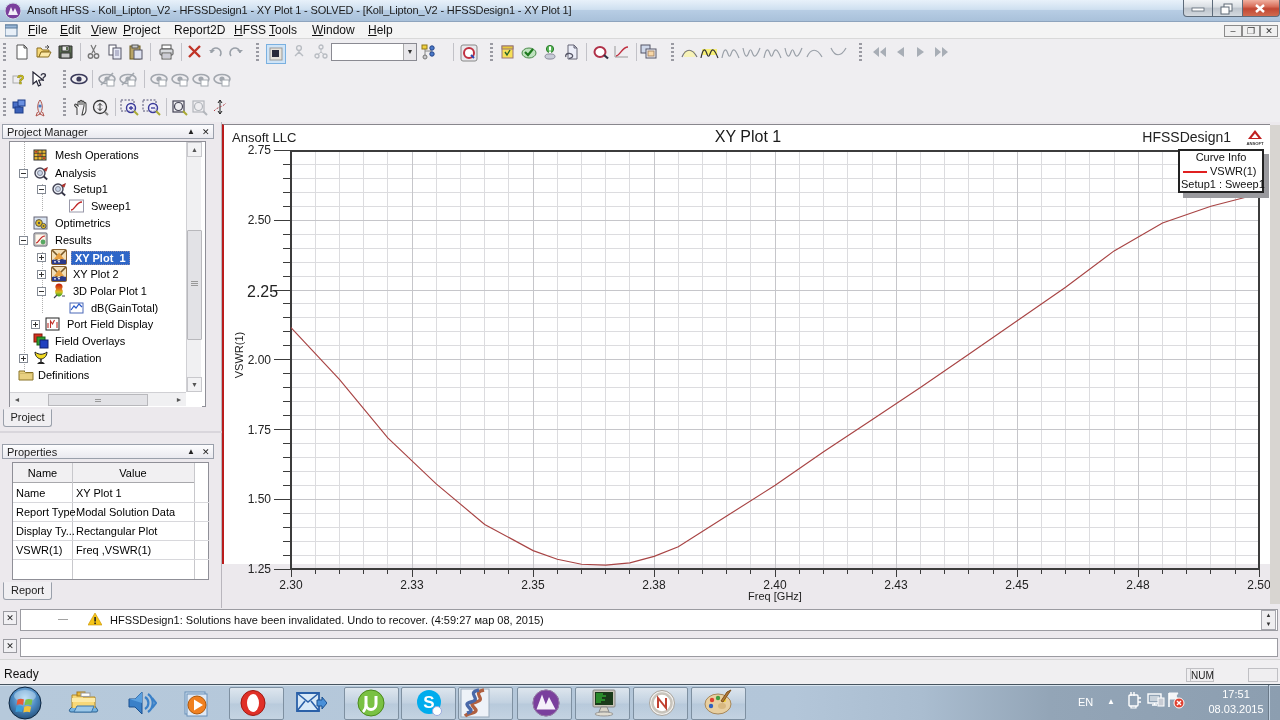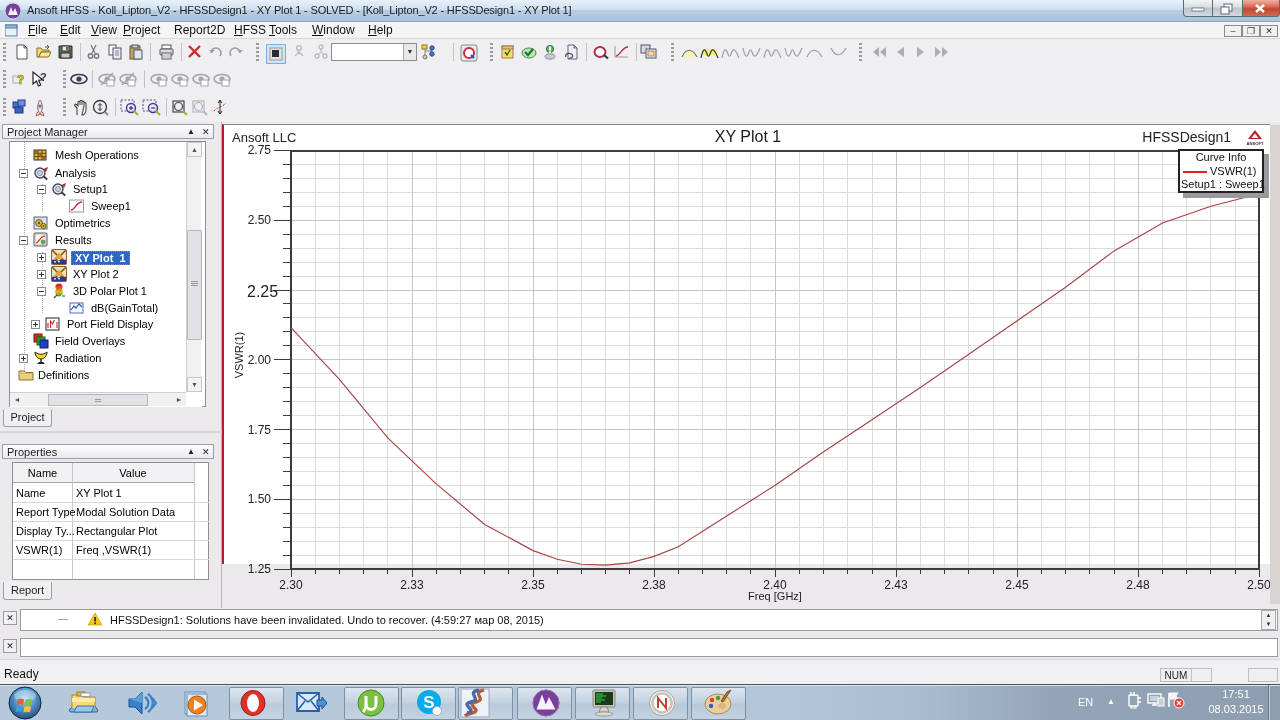--- a/index.html
+++ b/index.html
@@ -729,21 +729,21 @@
   <div style="font-size:6px;text-align:center;line-height:9px;color:#333">▼</div>
  </div>
 </div>
 <div class="abs msgbar" style="top:636px;height:23px">
  <div class="xbtn" style="top:3px">✕</div>
  <div class="msgbox" style="top:2px;height:19px"></div>
 </div>
 <div id="statusbar" class="abs">
  <div class="abs" style="left:4px;top:7px">Ready</div>
  <div class="scell" style="left:1186px;width:26px"></div>
- <div class="scell" style="left:1160px;width:32px">NUM</div>
+ <div class="scell" style="left:1190px;width:24px">NUM</div>
  <div class="scell" style="left:1248px;width:30px"></div>
 </div>
 <div id="taskbar" class="abs">
       <svg class="tkico" style="left:8px;top:1px" width="34" height="34" viewBox="0 0 34 34">
         <defs>
           <radialGradient id="orb" cx="0.5" cy="0.35" r="0.75">
 <stop offset="0" stop-color="#b8dcf5"></stop>
             <stop offset="0.5" stop-color="#4a88c0"></stop>
             <stop offset="1" stop-color="#1a4066"></stop>
           </radialGradient>

